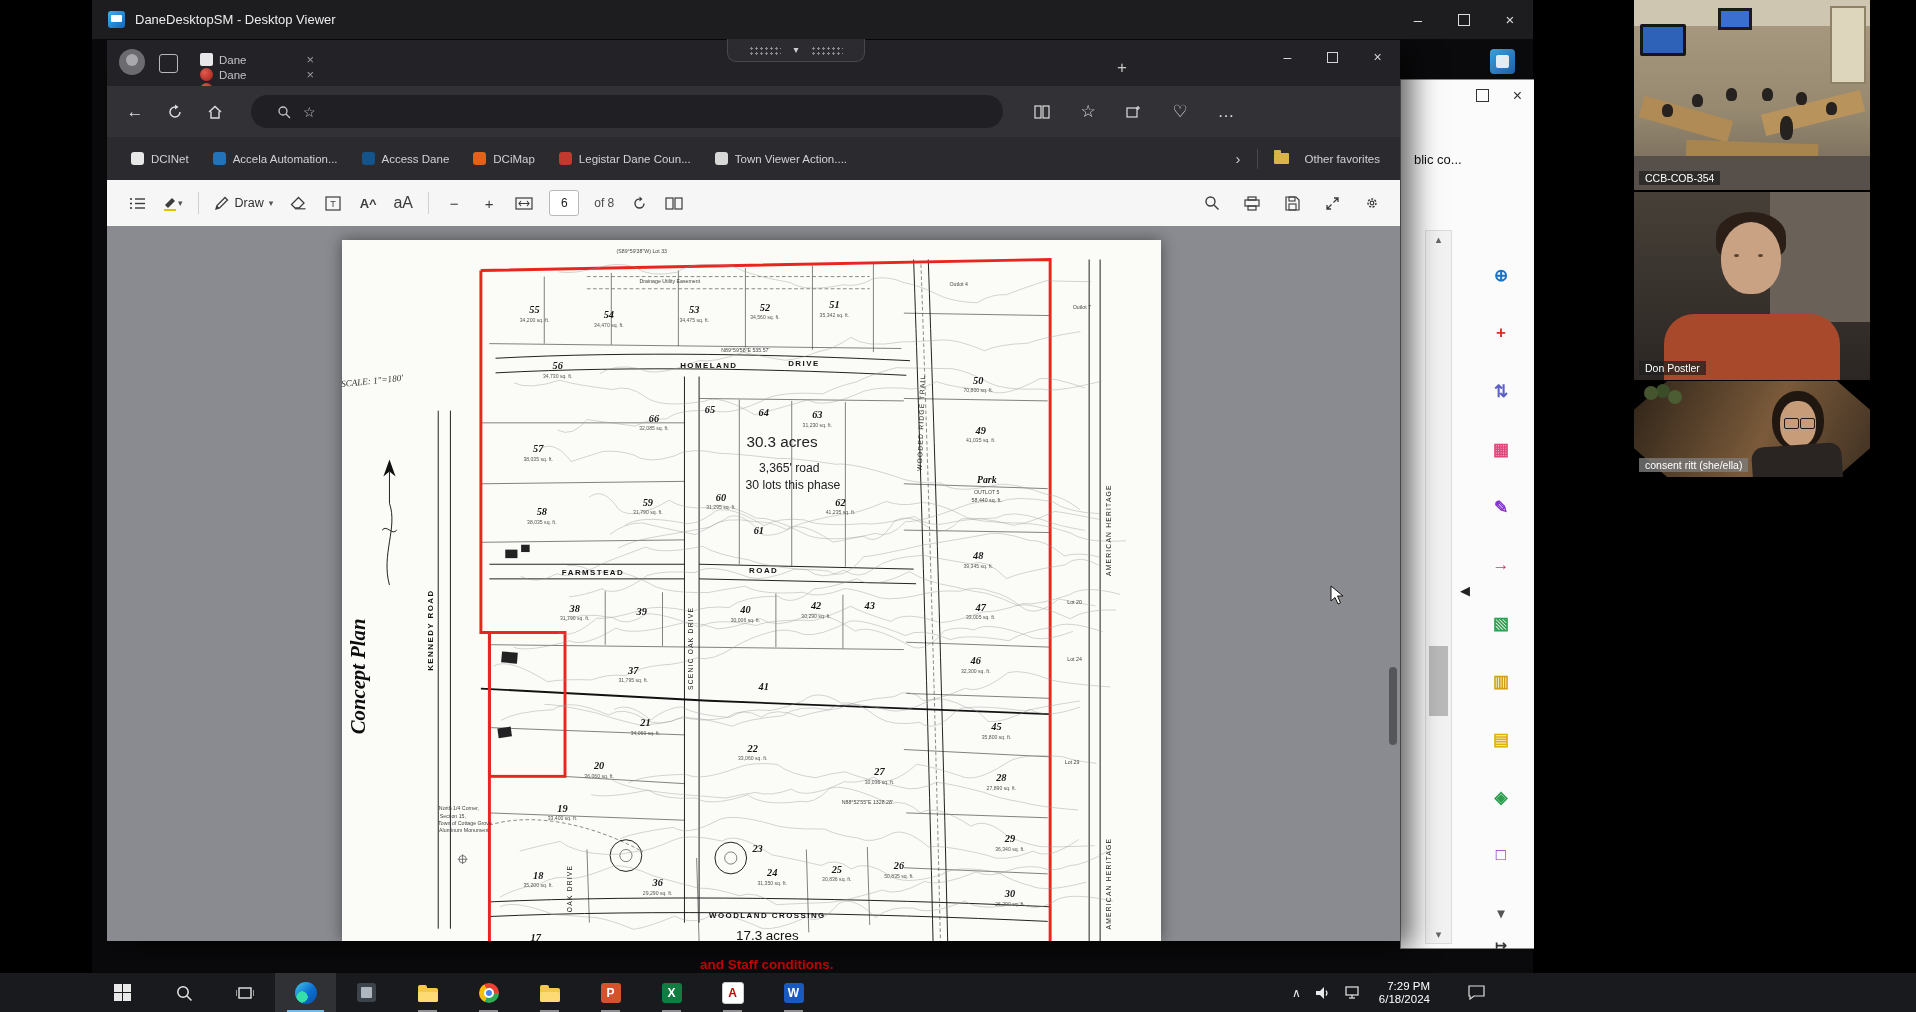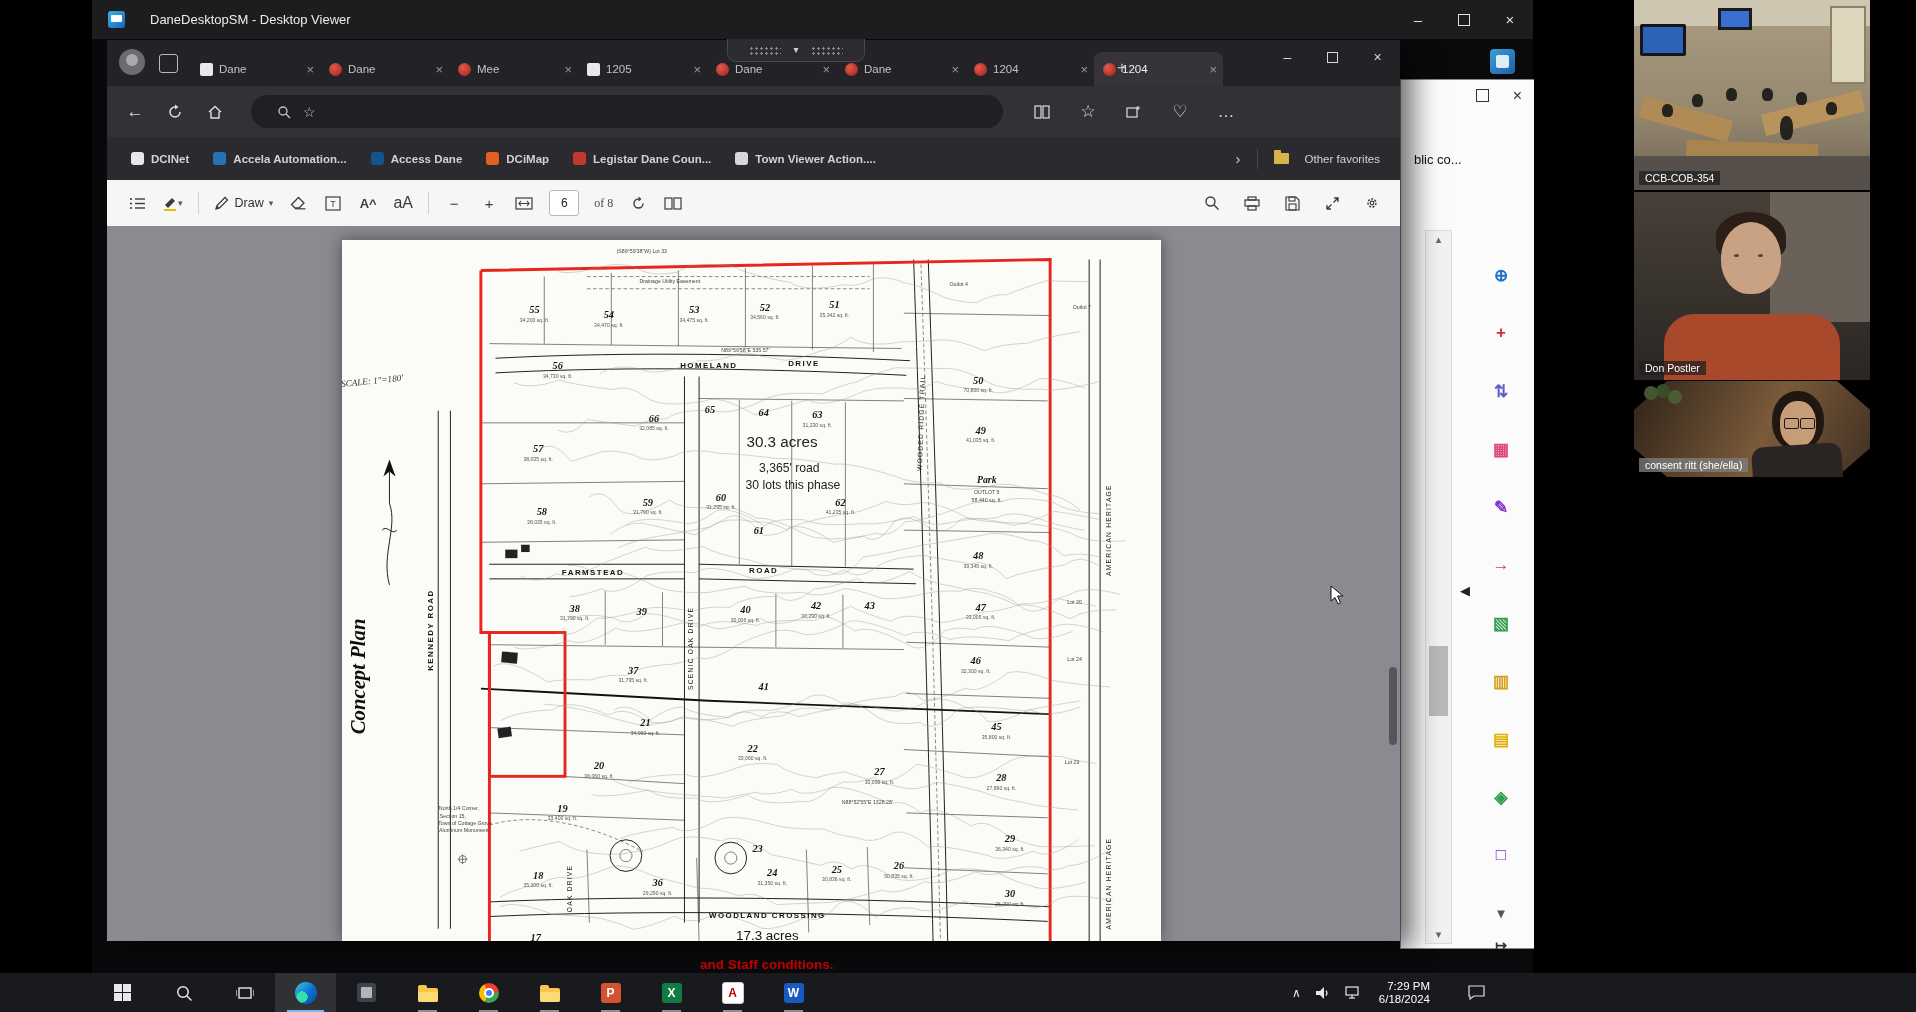--- a/index.html
+++ b/index.html
@@ -1,19 +1,19 @@
 <!DOCTYPE html>
 <html><head>
 <meta charset="utf-8">
 <style>
   html,body{margin:0;padding:0;background:#000;font-family:"Liberation Sans",sans-serif;}
   .screen{position:relative;width:1916px;height:1012px;background:#000;overflow:hidden;}
 
   
-  .viewer-titlebar{position:absolute;left:92px;top:0;width:1441px;height:39px;background:#1d1d20;display:flex;align-items:center;color:#ececec;z-index:4;gap:15px;}
+  .viewer-titlebar{position:absolute;left:92px;top:0;width:1441px;height:39px;background:#1d1d20;display:flex;align-items:center;color:#ececec;z-index:4;}
   .vt-icon{width:17px;height:17px;margin-left:16px;background:linear-gradient(135deg,#39b3e8,#1565c0);border-radius:3px;position:relative;}
   .vt-icon::after{content:"";position:absolute;inset:4px 3px 6px 3px;background:#fff;border-radius:1px;}
   .vt-title{margin-left:10px;font-size:13px;}
   .vt-controls{margin-left:auto;display:flex;height:100%;}
   .vt-btn{width:46px;display:flex;align-items:center;justify-content:center;color:#ddd;font-size:15px;}
   .vt-sq{width:10px;height:10px;border:1px solid #ddd;display:block;}
 
   .remote-desktop{position:absolute;left:92px;top:39px;width:1441px;height:934px;background:#0a0a0c;z-index:0;}
 
   
@@ -31,21 +31,21 @@
   .bgw-icon.small{margin-bottom:6px;font-size:14px;}
   .mini-app{position:absolute;left:1490px;top:49px;width:25px;height:25px;border-radius:4px;background:linear-gradient(135deg,#3aa0d8,#1f5fa8);z-index:3;}
   .mini-app::after{content:"";position:absolute;inset:6px;background:rgba(255,255,255,.85);border-radius:2px;}
 
   
   .browser{position:absolute;left:107px;top:40px;width:1293px;height:901px;background:#2a2a2e;box-shadow:12px 8px 26px rgba(0,0,0,.6);z-index:2;}
   .tabstrip{position:absolute;top:0;left:0;right:0;height:46px;background:#232327;}
   .profile-btn{position:absolute;left:12px;top:9px;width:26px;height:26px;border-radius:50%;background:#6b6b70;}
   .profile-btn::after{content:"";position:absolute;left:7px;top:5px;width:12px;height:12px;border-radius:50%;background:#a8a8ad;}
   .tabactions-btn{position:absolute;left:52px;top:14px;width:17px;height:17px;border:1.5px solid #b9b9bd;border-radius:3px;}
-  .tabs{position:absolute;left:84px;bottom:0;display:flex;height:34px;}
+  .tabs{position:absolute;left:84px;bottom:0;display:flex;height:34px;flex-direction:column;}
   .tab{width:114px;display:flex;align-items:center;padding:0 6px 0 9px;color:#c3c3c6;font-size:11.5px;gap:6px;border-radius:8px 8px 0 0;position:relative;}
   .tab.active{background:#353539;color:#f3f3f3;}
   .tab .fav{width:13px;height:13px;border-radius:50%;flex:none;}
   .fav.red{background:radial-gradient(circle at 35% 35%,#e05a4e,#a32014);}
   .fav.doc{background:#e8e8ea;border-radius:2px;}
   .tab .lbl{flex:1;overflow:hidden;white-space:nowrap;}
   .tab .x{font-size:13px;color:#9a9a9e;}
   .newtab-btn{position:absolute;left:1002px;bottom:6px;width:26px;height:24px;color:#c8c8c8;font-size:17px;display:flex;align-items:center;justify-content:center;}
   .browser-controls{position:absolute;right:0;top:0;height:34px;display:flex;}
   .bc-btn{width:45px;height:34px;display:flex;align-items:center;justify-content:center;color:#d6d6d6;font-size:14px;}
@@ -53,36 +53,36 @@
 
   .navbar{position:absolute;top:46px;left:0;right:0;height:51px;background:#323236;display:flex;align-items:center;}
   .nav-ic{width:40px;height:36px;display:flex;align-items:center;justify-content:center;color:#dedee0;font-size:17px;flex:none;}
   .urlbar{margin-left:16px;width:724px;height:33px;background:#202024;border-radius:17px;display:flex;align-items:center;padding:0 14px;color:#dcdcde;font-size:12.5px;}
   .url-text{flex:1;white-space:nowrap;overflow:hidden;}
   .url-ic{color:#c5c5c8;margin-left:12px;font-size:14px;display:flex;align-items:center;}
   .nav-right{margin-left:24px;display:flex;gap:16px;align-items:center;color:#ded3e0;}
   .nav-right .nav-ic{width:30px;}
 
   .bookmarks{position:absolute;top:97px;left:0;right:0;height:43px;background:#2b2b2f;display:flex;align-items:center;font-size:11.5px;color:#d2d2d5;}
-  .bm{display:flex;align-items:center;gap:7px;margin-left:24px;white-space:nowrap;font-weight:bold;}
+  .bm{display:flex;align-items:center;gap:7px;margin-left:24px;white-space:nowrap;}
   .bm-ic{width:13px;height:13px;border-radius:3px;flex:none;}
   .bm-right{margin-left:auto;display:flex;align-items:center;gap:16px;margin-right:20px;}
   .bm-chevron{font-size:15px;color:#cfcfcf;}
   .bm-div{width:1px;height:20px;background:#4a4a4e;}
   .mini-folder{width:15px;height:11px;background:#d8b44a;border-radius:1px;position:relative;}
   .mini-folder::before{content:"";position:absolute;top:-3px;left:0;width:7px;height:3px;background:#d8b44a;border-radius:1px 1px 0 0;}
 
   
   .pdftoolbar{position:absolute;top:140px;left:0;right:0;height:46px;background:#f6f6f7;border-bottom:1px solid #d8d8d8;display:flex;align-items:center;color:#3c3c3c;}
   .ptb-left{display:flex;align-items:center;gap:15px;margin-left:20px;}
   .tbtn{display:flex;align-items:center;justify-content:center;min-width:20px;height:26px;color:#3c3c3c;}
   .draw-group{display:flex;align-items:center;gap:5px;font-size:12.5px;color:#2f2f2f;}
   .vdiv{width:1px;height:22px;background:#d0d0d0;}
   .pagebox{width:28px;height:24px;background:#fff;border:1px solid #b9b9b9;border-radius:3px;display:flex;align-items:center;justify-content:center;font-size:12px;color:#222;}
-  .ofpage{font-size:12px;color:#4a4a4a;font-family:Liberation Serif, serif;}
+  .ofpage{font-size:12px;color:#4a4a4a;}
   .ptb-right{position:absolute;right:18px;display:flex;gap:20px;align-items:center;}
   .glyph{font-size:15px;}
   .chev{font-size:9px;color:#555;}
 
   
   .pdfarea{position:absolute;top:186px;left:0;right:0;bottom:0;background:#8a8b90;overflow:hidden;}
   .pdfpage{position:absolute;left:235px;top:14px;width:819px;height:701px;background:#fbfbf8;box-shadow:0 0 14px rgba(0,0,0,.45);overflow:hidden;}
   .pdf-scroll{position:absolute;right:2px;top:0;bottom:0;width:10px;}
   .pdf-thumb{position:absolute;top:441px;height:78px;width:8px;left:1px;background:#55565a;border-radius:4px;}
   svg text{text-anchor:middle;}

